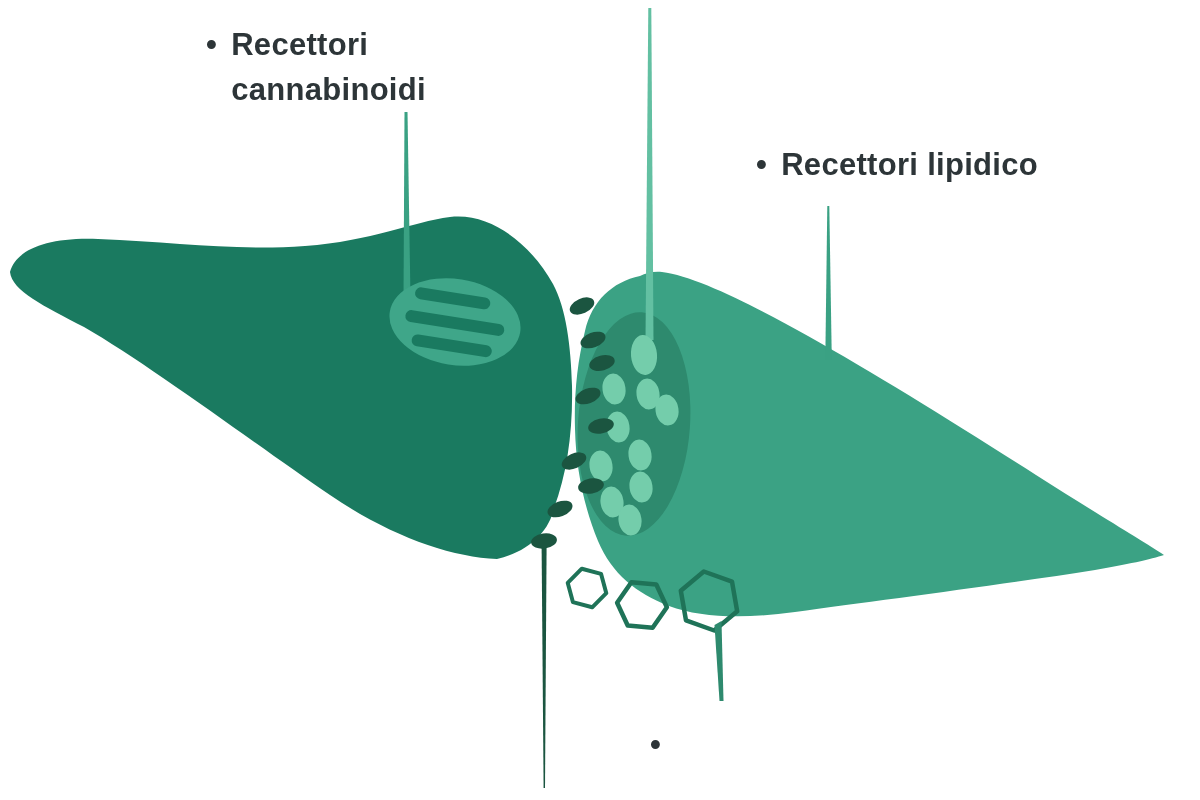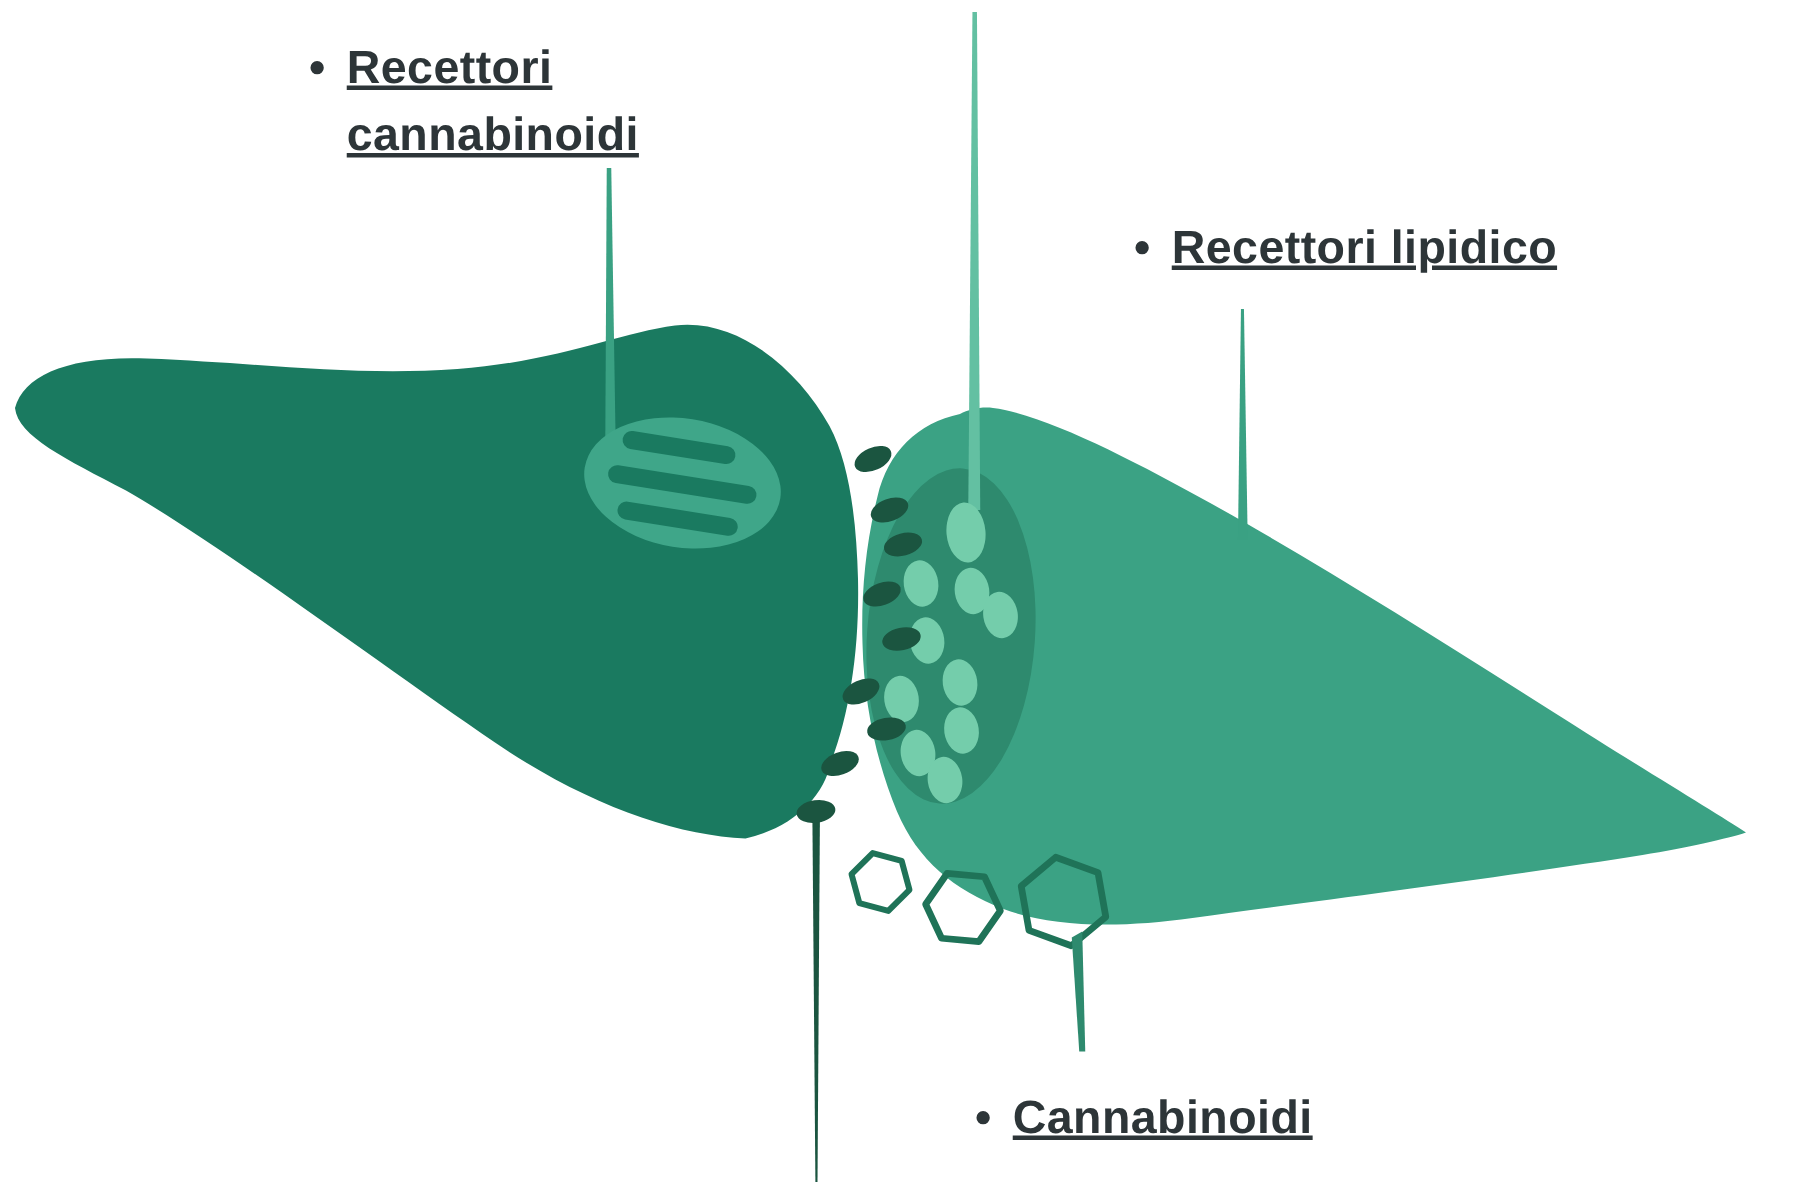--- a/index.html
+++ b/index.html
@@ -21,21 +21,21 @@
     position:relative;width:1200px;height:800px;background:#ffffff;
     font-family:"Liberation Sans",sans-serif;overflow:hidden;
   }
   .stage svg{position:absolute;left:0;top:0;}
   .label{
     position:absolute;display:flex;align-items:flex-start;
     color:var(--text-color);
     font-weight:bold;font-size:31px;line-height:45px;letter-spacing:.3px;
   }
   .bullet{margin-right:14px;font-size:31px;line-height:45px;}
-  .label .txt{display:block;text-decoration:underline;}
+  .label .txt{display:block;}
   .label-receptors .txt{max-width:250px;}
 </style>
 </head>
 <body>
 
 <div class="stage">
 
   <svg width="1200" height="800" viewBox="0 0 1200 800">
 
     <path style="fill:var(--neuron-dark)" d="M 10 272
@@ -119,16 +119,15 @@
     <span class="txt">Recettori cannabinoidi</span>
   </div>
 
   <div class="label" style="left:756px;top:142px">
     <span class="bullet">•</span>
     <span class="txt">Recettori lipidico</span>
   </div>
 
   <div class="label" style="left:650px;top:722px">
     <span class="bullet">•</span>
-    <span class="txt">Cannabinoidi</span>
   </div>
 
 </div>
 
 </body></html>

